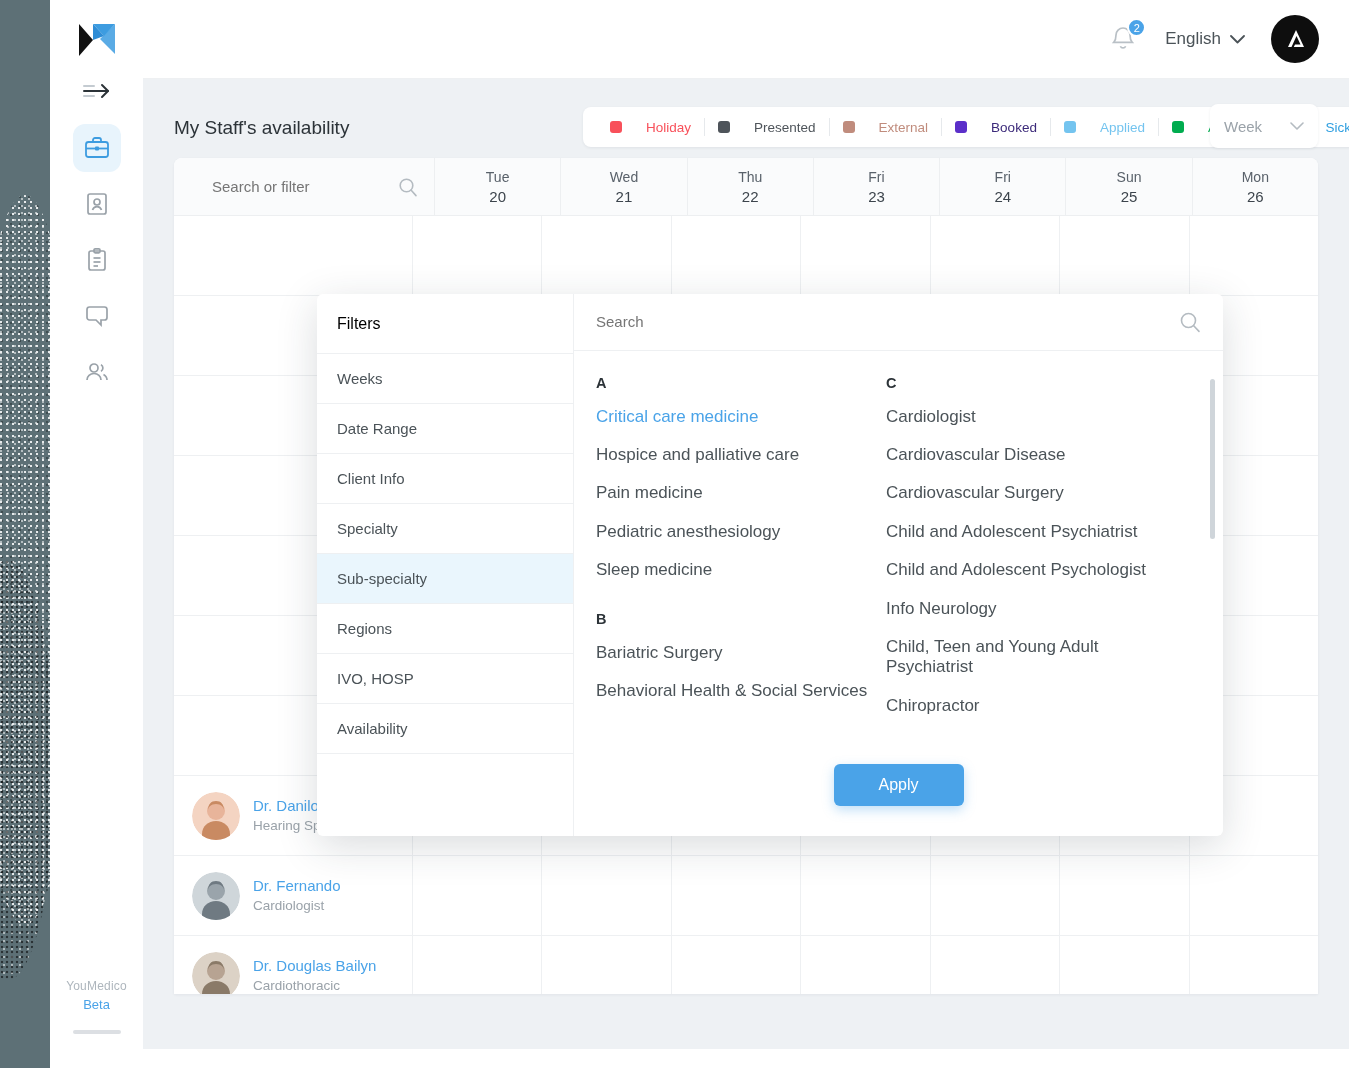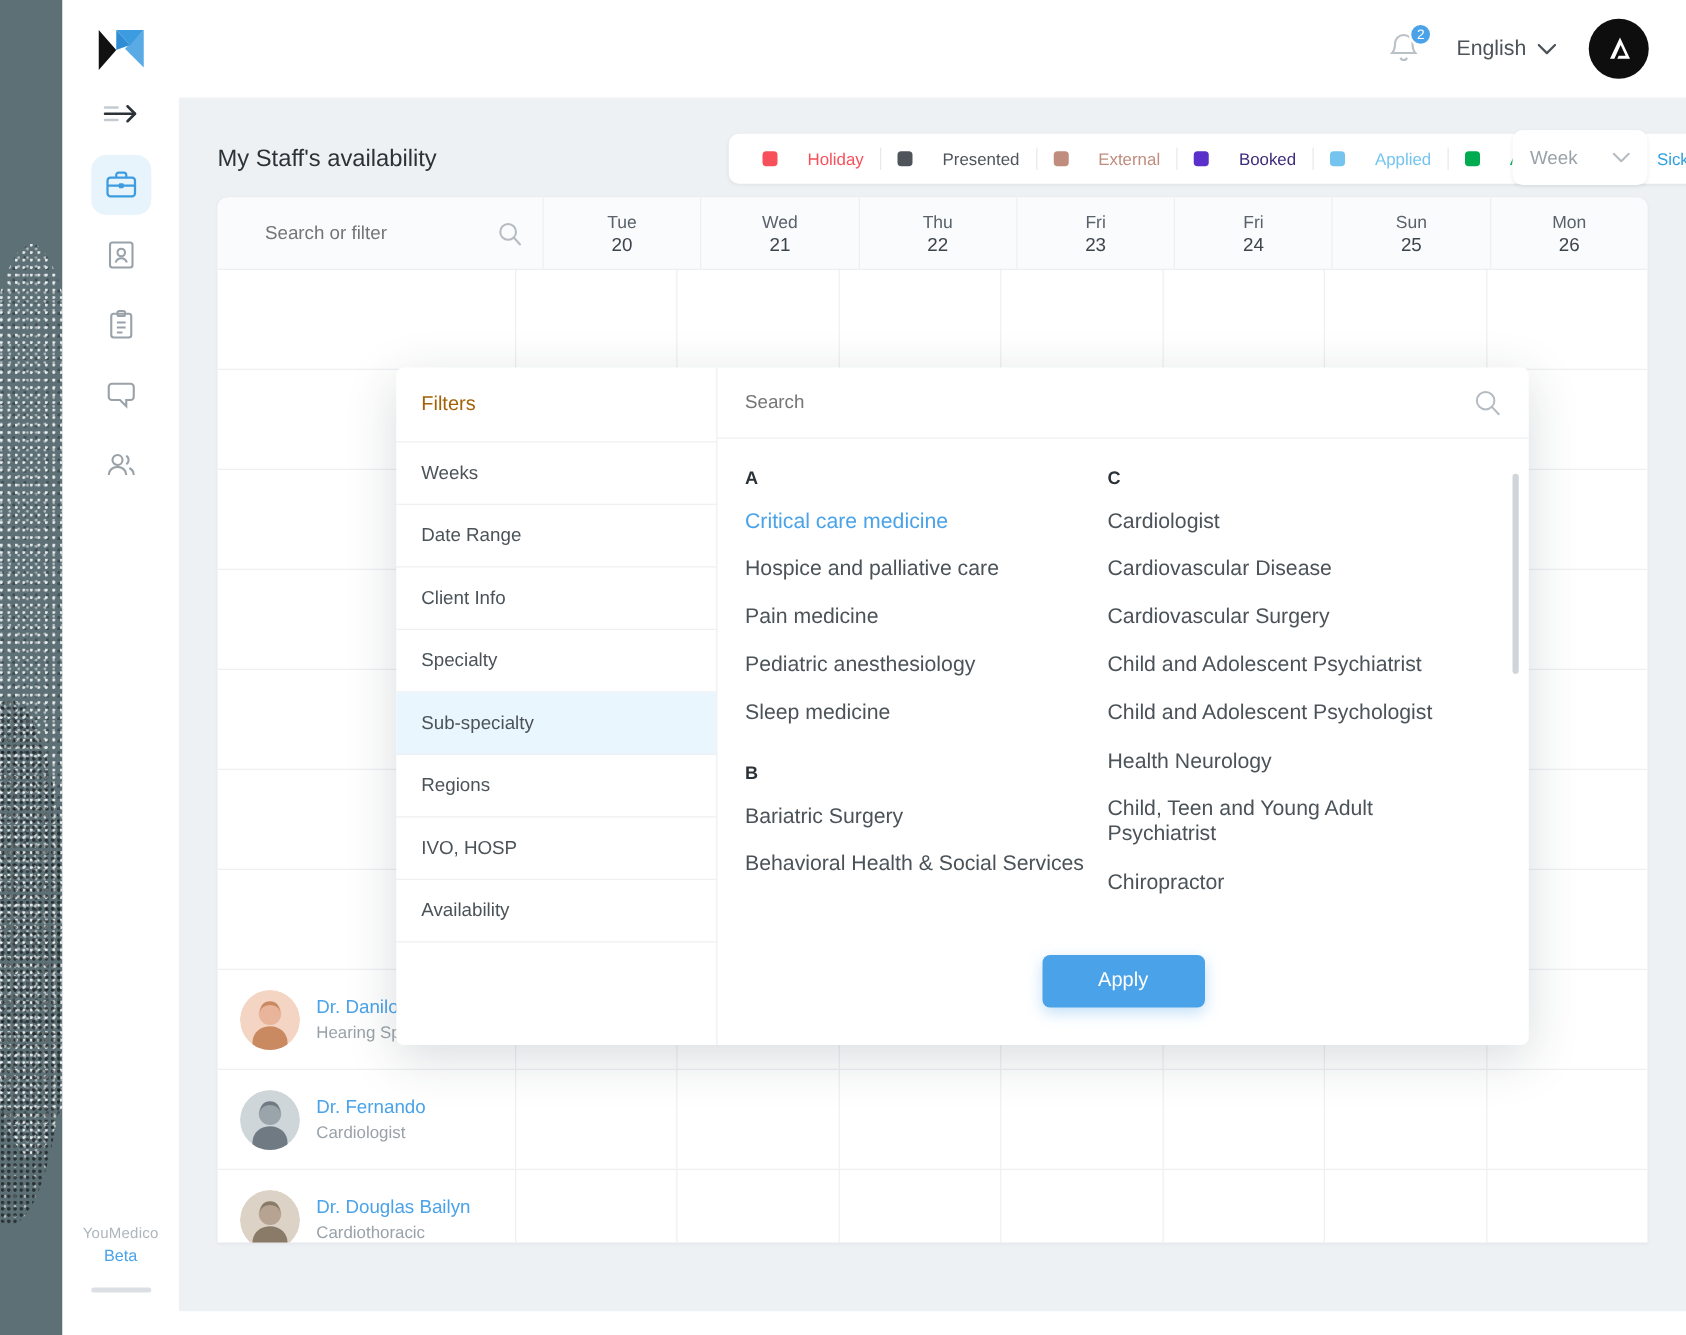--- a/index.html
+++ b/index.html
@@ -161,21 +161,21 @@
 
   
   .popup {
     position: absolute; left: 174px; top: 215px; width: 906px; height: 542px;
     background: #fff; border-radius: 6px; z-index: 20; display: flex;
     box-shadow: 0 10px 40px rgba(35,45,60,.17);
   }
   .popup-left { width: 257px; flex: none; border-right: 1px solid #eef0f2; }
   .popup-left .phead {
     height: 60px; display: flex; align-items: center; padding: 0 20px;
-    font-size: 16px; color: #a16207; border-bottom: 1px solid #eef0f2;
+    font-size: 16px; color: #000000; border-bottom: 1px solid #eef0f2;
   }
   .fitem {
     height: 50px; display: flex; align-items: center; padding: 0 20px;
     font-size: 15px; color: #4b5358; border-bottom: 1px solid #eef0f2;
     cursor: pointer;
   }
   .fitem.active { background: #eaf6fd; }
 
   .popup-right { flex: 1 1 auto; position: relative; display: flex; flex-direction: column; }
   .psearch {
@@ -563,21 +563,21 @@
               <div class="opt">Bariatric Surgery</div>
               <div class="opt">Behavioral Health &amp; Social Services</div>
             </div>
             <div class="plist-col second">
               <div class="alpha">C</div>
               <div class="opt">Cardiologist</div>
               <div class="opt">Cardiovascular Disease</div>
               <div class="opt">Cardiovascular Surgery</div>
               <div class="opt">Child and Adolescent Psychiatrist</div>
               <div class="opt">Child and Adolescent Psychologist</div>
-              <div class="opt">Health Neurology</div>
+              <div class="opt">Info Neurology</div>
               <div class="opt">Child, Teen and Young Adult Psychiatrist</div>
               <div class="opt">Chiropractor</div>
             </div>
             <div class="pscroll"></div>
         </div>
         <div class="papply">
           <button class="apply-btn">Apply</button>
         </div>
       </div>
     </section>

